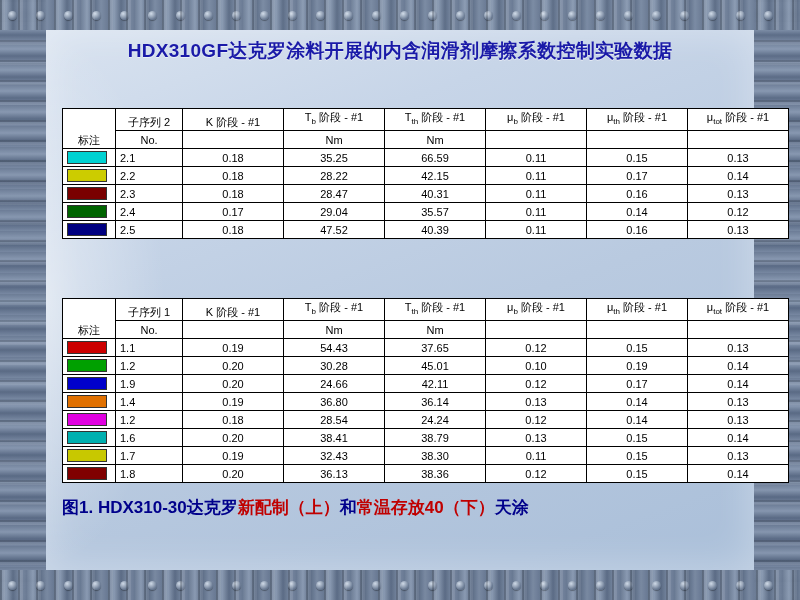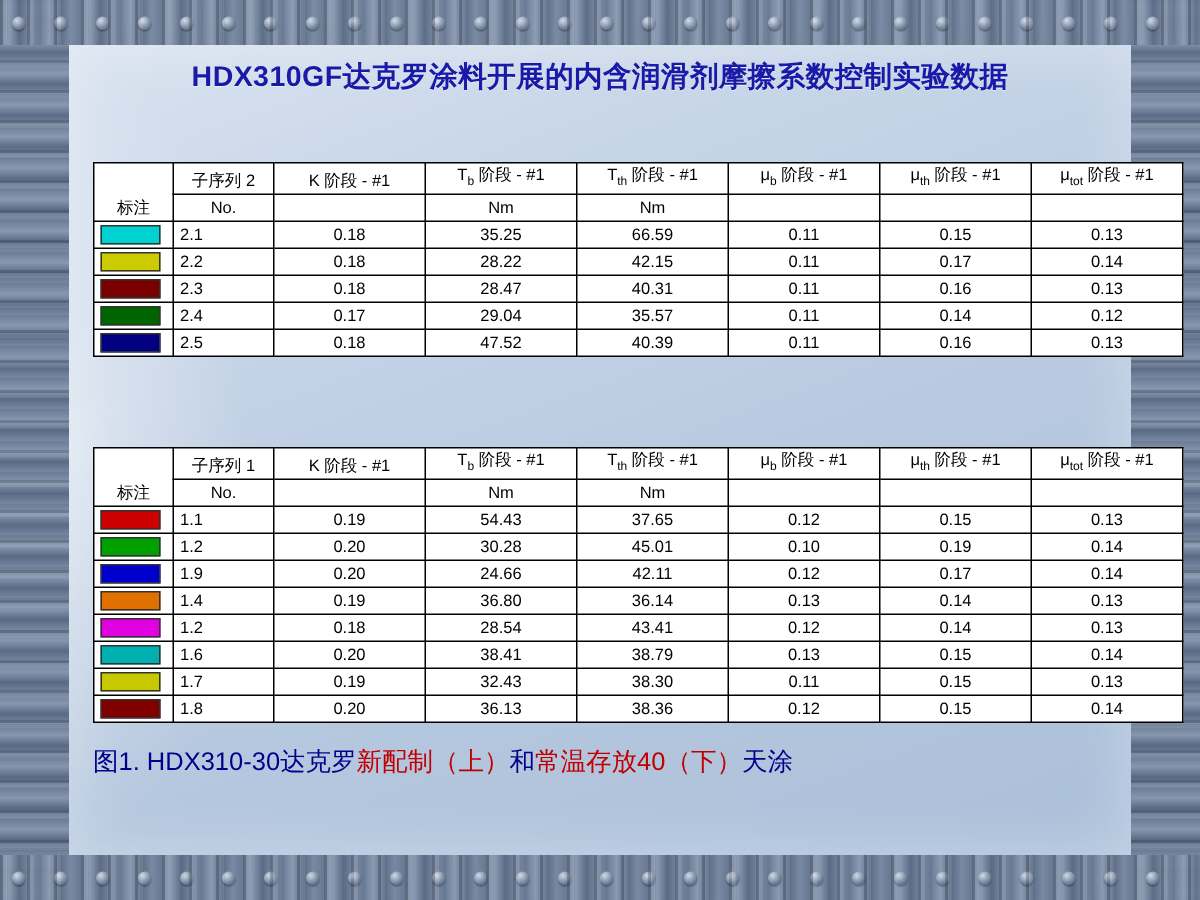--- a/index.html
+++ b/index.html
@@ -136,21 +136,21 @@
   }
   sub { font-size: 8px; }
   #table1 { left: 62px; top: 108px; }
   #table2 { left: 62px; top: 298px; }
   .caption {
     position: absolute;
     left: 62px;
     top: 495px;
     width: 640px;
     font-size: 17px;
-    font-weight: normal;
+    font-weight: bold;
     color: #00008b;
     line-height: 26px;
   }
   .caption .red { color: #c00000; }
   .caption .rowline { display: block; }
 </style>
 </head>
 <body>
 
 <div class="slide">
@@ -385,21 +385,21 @@
           <td class="col-val">0.14</td>
           <td class="col-val">0.13</td>
         </tr>
         <tr>
           <td class="swatch-cell">
             <span class="swatch" style="background: rgb(224, 0, 224);"></span>
           </td>
           <td class="col-no">1.2</td>
           <td class="col-val">0.18</td>
           <td class="col-val">28.54</td>
-          <td class="col-val">43.41</td>
+          <td class="col-val">24.24</td>
           <td class="col-val">0.12</td>
           <td class="col-val">0.14</td>
           <td class="col-val">0.13</td>
         </tr>
         <tr>
           <td class="swatch-cell">
             <span class="swatch" style="background: rgb(0, 176, 176);"></span>
           </td>
           <td class="col-no">1.6</td>
           <td class="col-val">0.20</td>

